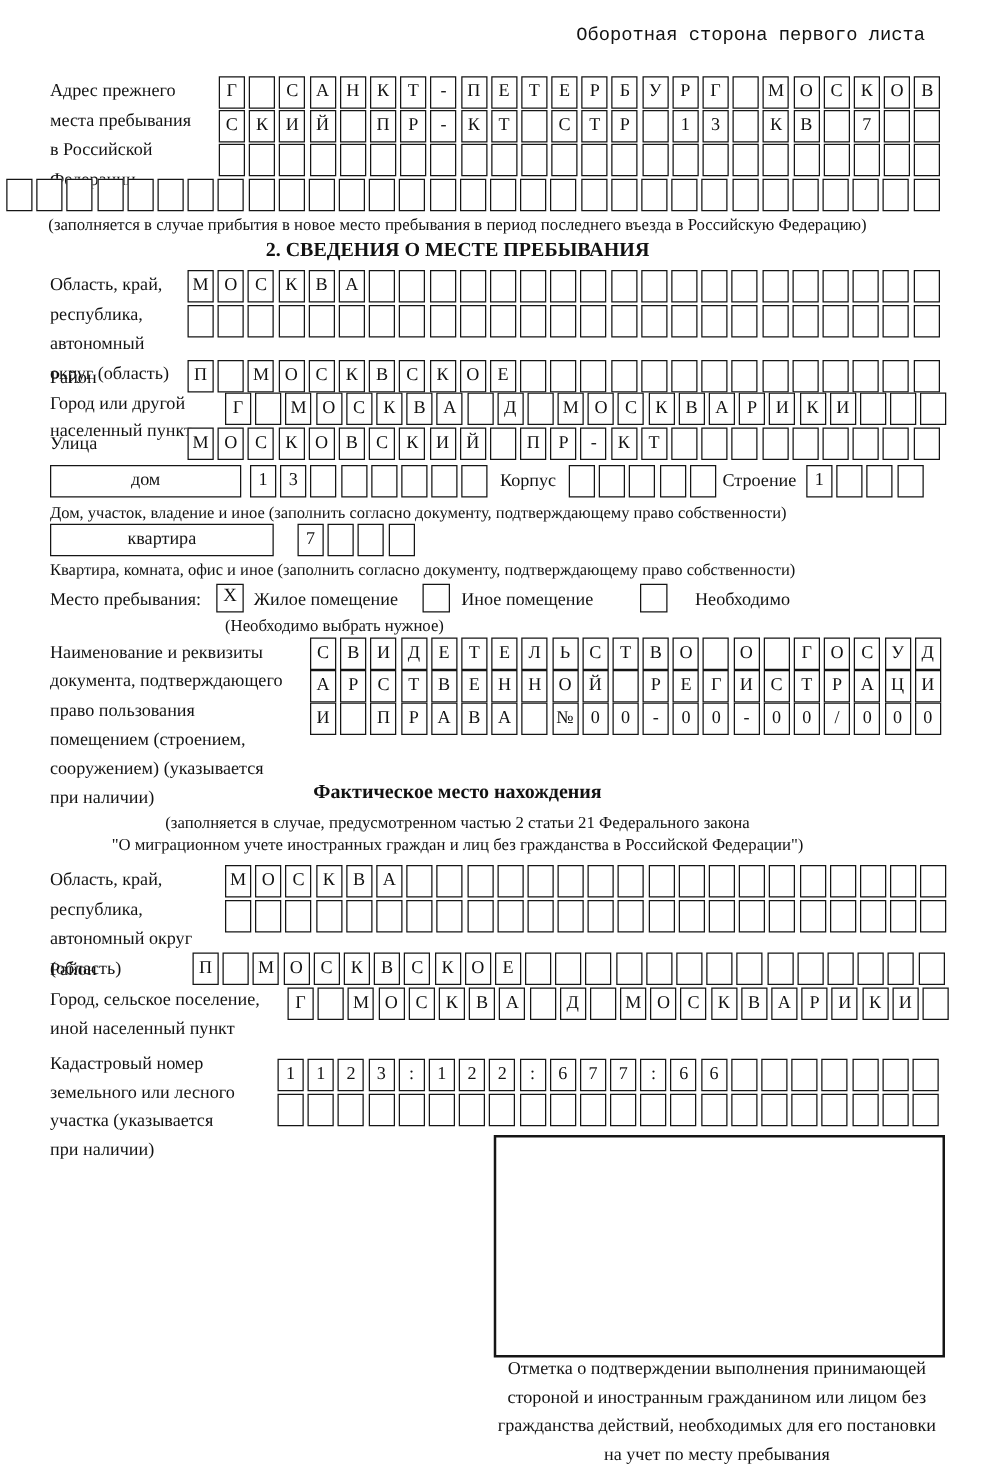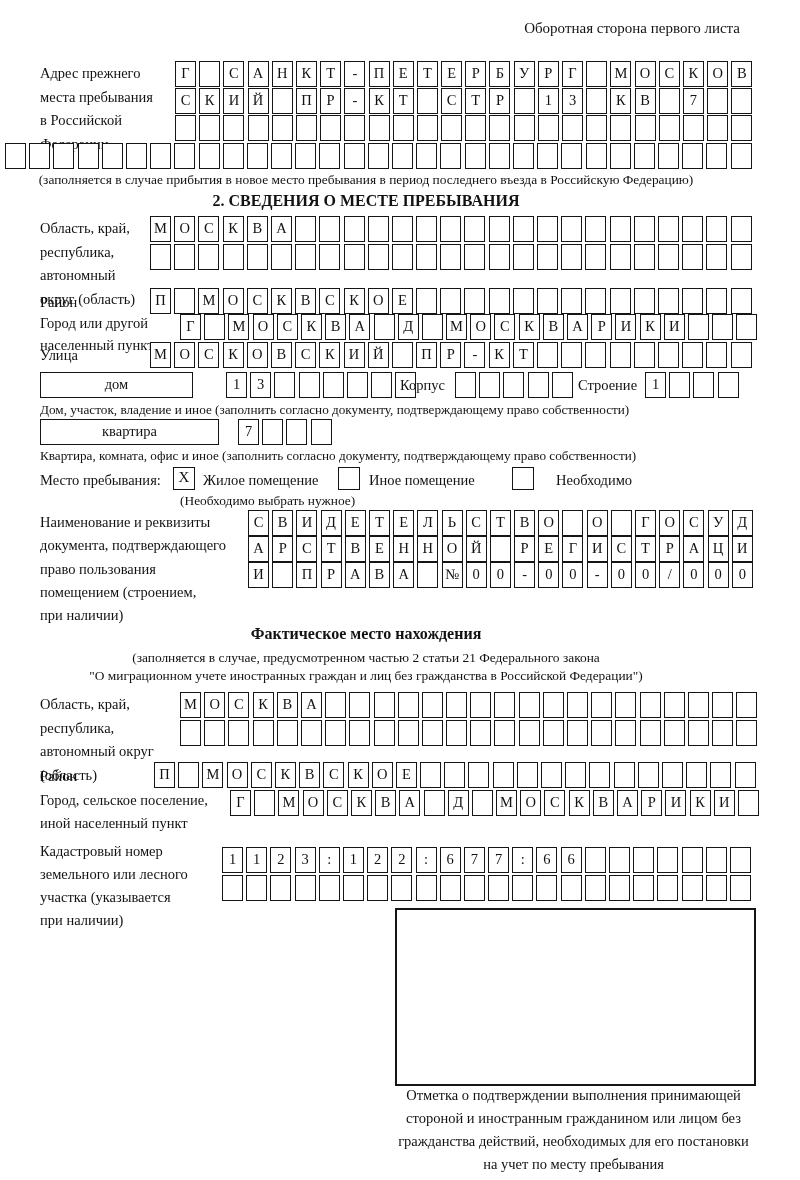--- a/index.html
+++ b/index.html
@@ -1,17 +1,17 @@
 <!DOCTYPE html>
 <html><head>
 <meta charset="utf-8">
 <style>
   html,body{margin:0;padding:0;background:#ffffff;}
   body{width:800px;height:1180px;position:relative;font-family:"Liberation Serif",serif;color:#121212;}
-  .abs{position:absolute;}
+  .abs{position:absolute;font-family:Liberation Mono, monospace;}
   .lbl{position:absolute;font-size:14.5px;line-height:23.5px;white-space:nowrap;}
   .lbl div{white-space:nowrap;}
   .cellrow{position:absolute;white-space:nowrap;height:26px;}
   .cell{display:inline-block;box-sizing:border-box;width:21px;height:26px;border:1.8px solid #151515;
         margin-right:3.2px;text-align:center;font-size:14.5px;line-height:22px;vertical-align:top;
         background:#fff;overflow:hidden;}
   .namedbox{position:absolute;box-sizing:border-box;border:1.8px solid #151515;height:26px;
         text-align:center;font-size:14.5px;line-height:22px;background:#fff;}
   .checkbox{position:absolute;box-sizing:border-box;width:22px;height:23px;border:1.8px solid #151515;
         text-align:center;font-size:15px;line-height:19px;background:#fff;}
@@ -56,21 +56,21 @@
 <div class="lbl" style="left:40px;top:312px;line-height:22px;">
   <div>Город или другой</div>
   <div>населенный пункт</div>
 </div>
 <div class="cellrow" style="left:180px;top:314px;"><span class="cell">Г</span><span class="cell"></span><span class="cell">М</span><span class="cell">О</span><span class="cell">С</span><span class="cell">К</span><span class="cell">В</span><span class="cell">А</span><span class="cell"></span><span class="cell">Д</span><span class="cell"></span><span class="cell">М</span><span class="cell">О</span><span class="cell">С</span><span class="cell">К</span><span class="cell">В</span><span class="cell">А</span><span class="cell">Р</span><span class="cell">И</span><span class="cell">К</span><span class="cell">И</span><span class="cell"></span><span class="cell"></span><span class="cell"></span></div>
 
 <div class="lbl" style="left:40px;top:344px;">Улица</div>
 <div class="cellrow" style="left:150px;top:342px;"><span class="cell">М</span><span class="cell">О</span><span class="cell">С</span><span class="cell">К</span><span class="cell">О</span><span class="cell">В</span><span class="cell">С</span><span class="cell">К</span><span class="cell">И</span><span class="cell">Й</span><span class="cell"></span><span class="cell">П</span><span class="cell">Р</span><span class="cell">-</span><span class="cell">К</span><span class="cell">Т</span><span class="cell"></span><span class="cell"></span><span class="cell"></span><span class="cell"></span><span class="cell"></span><span class="cell"></span><span class="cell"></span><span class="cell"></span><span class="cell"></span></div>
 
 <div class="namedbox" style="left:40px;top:372px;width:153px;">дом</div>
-<div class="cellrow" style="left:200px;top:372px;margin-left:26px;"><span class="cell">1</span><span class="cell">3</span><span class="cell"></span><span class="cell"></span><span class="cell"></span><span class="cell"></span><span class="cell"></span><span class="cell"></span></div>
+<div class="cellrow" style="left:200px;top:372px;"><span class="cell">1</span><span class="cell">3</span><span class="cell"></span><span class="cell"></span><span class="cell"></span><span class="cell"></span><span class="cell"></span><span class="cell"></span></div>
 <div class="lbl" style="left:400px;top:374px;">Корпус</div>
 <div class="cellrow" style="left:455px;top:372px;"><span class="cell"></span><span class="cell"></span><span class="cell"></span><span class="cell"></span><span class="cell"></span></div>
 <div class="lbl" style="left:578px;top:374px;">Строение</div>
 <div class="cellrow" style="left:645px;top:372px;"><span class="cell">1</span><span class="cell"></span><span class="cell"></span><span class="cell"></span></div>
 <div class="caption" style="left:40px;top:402px;">Дом, участок, владение и иное (заполнить согласно документу, подтверждающему право собственности)</div>
 
 <div class="namedbox" style="left:40px;top:419px;width:179px;">квартира</div>
 <div class="cellrow" style="left:238px;top:419px;"><span class="cell">7</span><span class="cell"></span><span class="cell"></span><span class="cell"></span></div>
 <div class="caption" style="left:40px;top:448px;">Квартира, комната, офис и иное (заполнить согласно документу, подтверждающему право собственности)</div>
 
@@ -81,20 +81,21 @@
 <div class="lbl" style="left:369px;top:469px;">Иное помещение</div>
 <div class="checkbox" style="left:512px;top:467px;"></div>
 <div class="lbl" style="left:556px;top:469px;">Необходимо</div>
 <div class="note" style="left:180px;top:493px;width:310px;text-align:left;">(Необходимо выбрать нужное)</div>
 
 <div class="lbl" style="left:40px;top:511px;line-height:23.3px;">
   <div>Наименование и реквизиты</div>
   <div>документа, подтверждающего</div>
   <div>право пользования</div>
   <div>помещением (строением,</div>
+  <div>сооружением) (указывается</div>
   <div>при наличии)</div>
 </div>
 <div class="cellrow" style="left:248px;top:510px;"><span class="cell">С</span><span class="cell">В</span><span class="cell">И</span><span class="cell">Д</span><span class="cell">Е</span><span class="cell">Т</span><span class="cell">Е</span><span class="cell">Л</span><span class="cell">Ь</span><span class="cell">С</span><span class="cell">Т</span><span class="cell">В</span><span class="cell">О</span><span class="cell"></span><span class="cell">О</span><span class="cell"></span><span class="cell">Г</span><span class="cell">О</span><span class="cell">С</span><span class="cell">У</span><span class="cell">Д</span></div>
 <div class="cellrow" style="left:248px;top:536px;"><span class="cell">А</span><span class="cell">Р</span><span class="cell">С</span><span class="cell">Т</span><span class="cell">В</span><span class="cell">Е</span><span class="cell">Н</span><span class="cell">Н</span><span class="cell">О</span><span class="cell">Й</span><span class="cell"></span><span class="cell">Р</span><span class="cell">Е</span><span class="cell">Г</span><span class="cell">И</span><span class="cell">С</span><span class="cell">Т</span><span class="cell">Р</span><span class="cell">А</span><span class="cell">Ц</span><span class="cell">И</span></div>
 <div class="cellrow" style="left:248px;top:562px;"><span class="cell">И</span><span class="cell"></span><span class="cell">П</span><span class="cell">Р</span><span class="cell">А</span><span class="cell">В</span><span class="cell">А</span><span class="cell"></span><span class="cell">№</span><span class="cell">0</span><span class="cell">0</span><span class="cell">-</span><span class="cell">0</span><span class="cell">0</span><span class="cell">-</span><span class="cell">0</span><span class="cell">0</span><span class="cell">/</span><span class="cell">0</span><span class="cell">0</span><span class="cell">0</span></div>
 
 <div class="title centerline" style="top:625px;">Фактическое место нахождения</div>
 <div class="note centerline" style="top:650px;">(заполняется в случае, предусмотренном частью 2 статьи 21 Федерального закона</div>
 <div class="note centerline" style="top:668px;">"О миграционном учете иностранных граждан и лиц без гражданства в Российской Федерации")</div>
 

